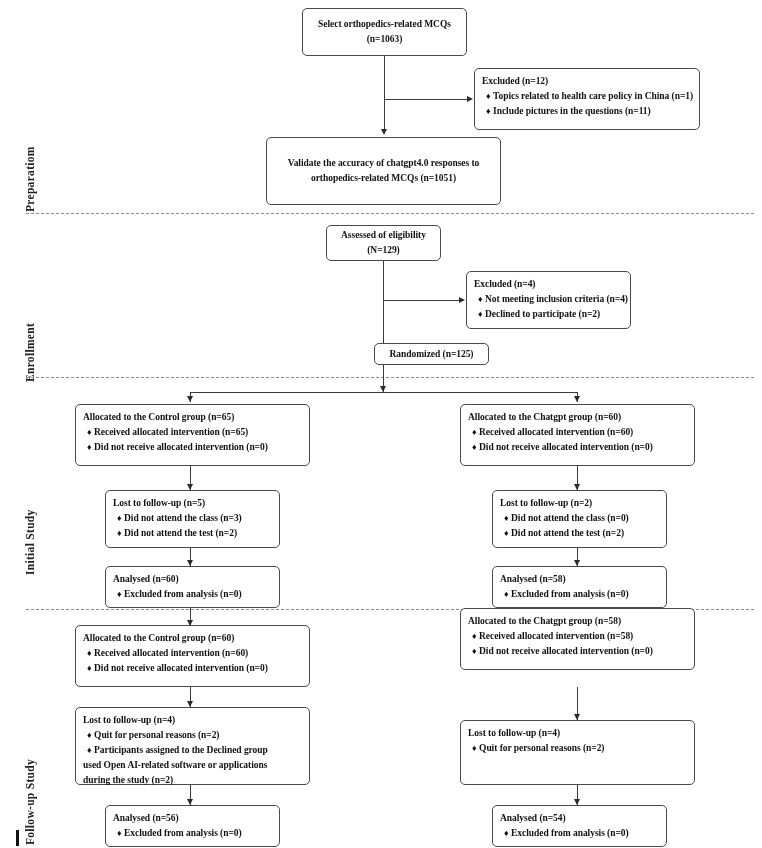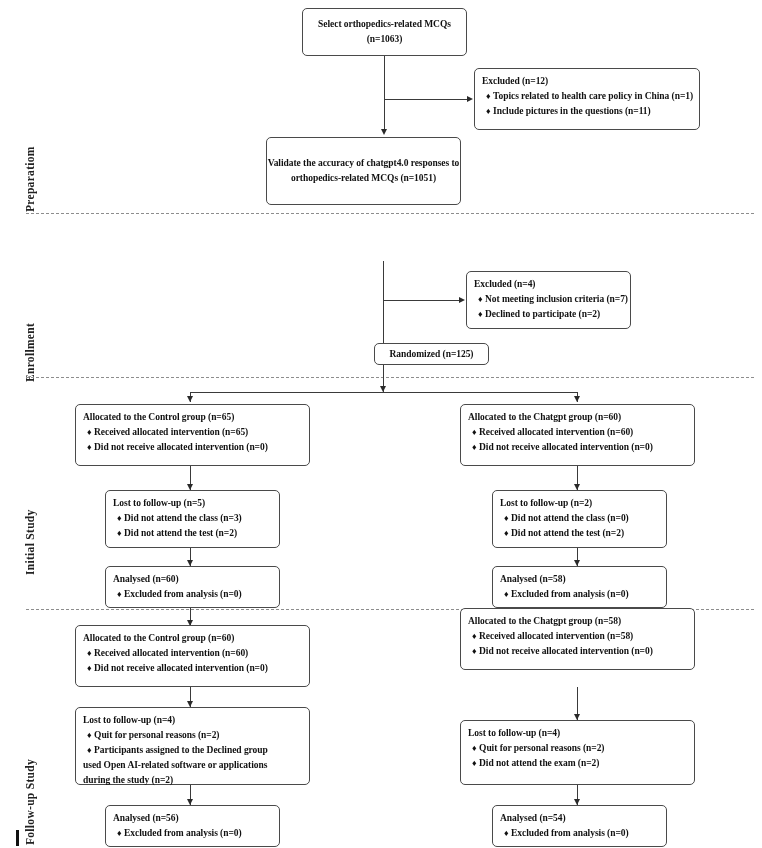--- a/index.html
+++ b/index.html
@@ -131,34 +131,38 @@
 
   <div class="hline" style="left:384px; top:99px; width:85px;"></div>
   <div class="arrow-right" style="left:467px; top:95.5px;"></div>
 
   <div class="box left" style="left:474px; top:68px; width:226px; height:62px;">
     <span class="ln">Excluded  (n=12)</span>
     <span class="bullet">Topics related to health care policy in China (n=1)</span>
     <span class="bullet">Include pictures in the questions (n=11)</span>
   </div>
 
-  <div class="box centered" style="left:266px; top:137px; width:195px; height:68px;">
+  <div class="box centered" style="left:266px; top:137px; width:235px; height:68px;">
     <span class="ln">Validate the accuracy of chatgpt4.0 responses to</span>
     <span class="ln">orthopedics-related MCQs  (n=1051)</span>
   </div>
 
+  <div class="box centered" style="left:326px; top:225px; width:115px; height:36px;">
+    <span class="ln">Assessed of eligibility</span>
+    <span class="ln">(N=129)</span>
+  </div>
 
   <div class="vline" style="left:383px; top:261px; height:82px;"></div>
 
   <div class="hline" style="left:383px; top:300px; width:78px;"></div>
   <div class="arrow-right" style="left:459px; top:296.5px;"></div>
 
   <div class="box left" style="left:466px; top:271px; width:165px; height:58px;">
     <span class="ln">Excluded  (n=4)</span>
-    <span class="bullet">Not meeting inclusion criteria (n=7)</span>
+    <span class="bullet">Not meeting inclusion criteria (n=4)</span>
     <span class="bullet">Declined to participate (n=2)</span>
   </div>
 
   <div class="box centered" style="left:326px; top:343px; width:115px; height:22px;margin-left:48px;">
     <span class="ln">Randomized (n=125)</span>
   </div>
 
   <div class="vline" style="left:383px; top:365px; height:28px;"></div>
   <div class="arrow-down" style="left:379.5px; top:386px;"></div>
   <div class="hline" style="left:190px; top:392px; width:387px;"></div>
@@ -248,21 +252,20 @@
     <span class="bullet">Received allocated intervention (n=58)</span>
     <span class="bullet">Did not receive allocated intervention (n=0)</span>
   </div>
 
   <div class="vline" style="left:577px; top:687px; height:33px;"></div>
   <div class="arrow-down" style="left:573.5px; top:714px;"></div>
 
   <div class="box left" style="left:460px; top:720px; width:235px; height:65px;">
     <span class="ln">Lost to follow-up (n=4)</span>
     <span class="bullet">Quit for personal reasons (n=2)</span>
-    <span class="bullet">Did not attend the exam (n=2)</span>
   </div>
 
   <div class="vline" style="left:577px; top:785px; height:20px;"></div>
   <div class="arrow-down" style="left:573.5px; top:799px;"></div>
 
   <div class="box left" style="left:492px; top:805px; width:175px; height:42px;">
     <span class="ln">Analysed (n=54)</span>
     <span class="bullet">Excluded from analysis (n=0)</span>
   </div>
 

